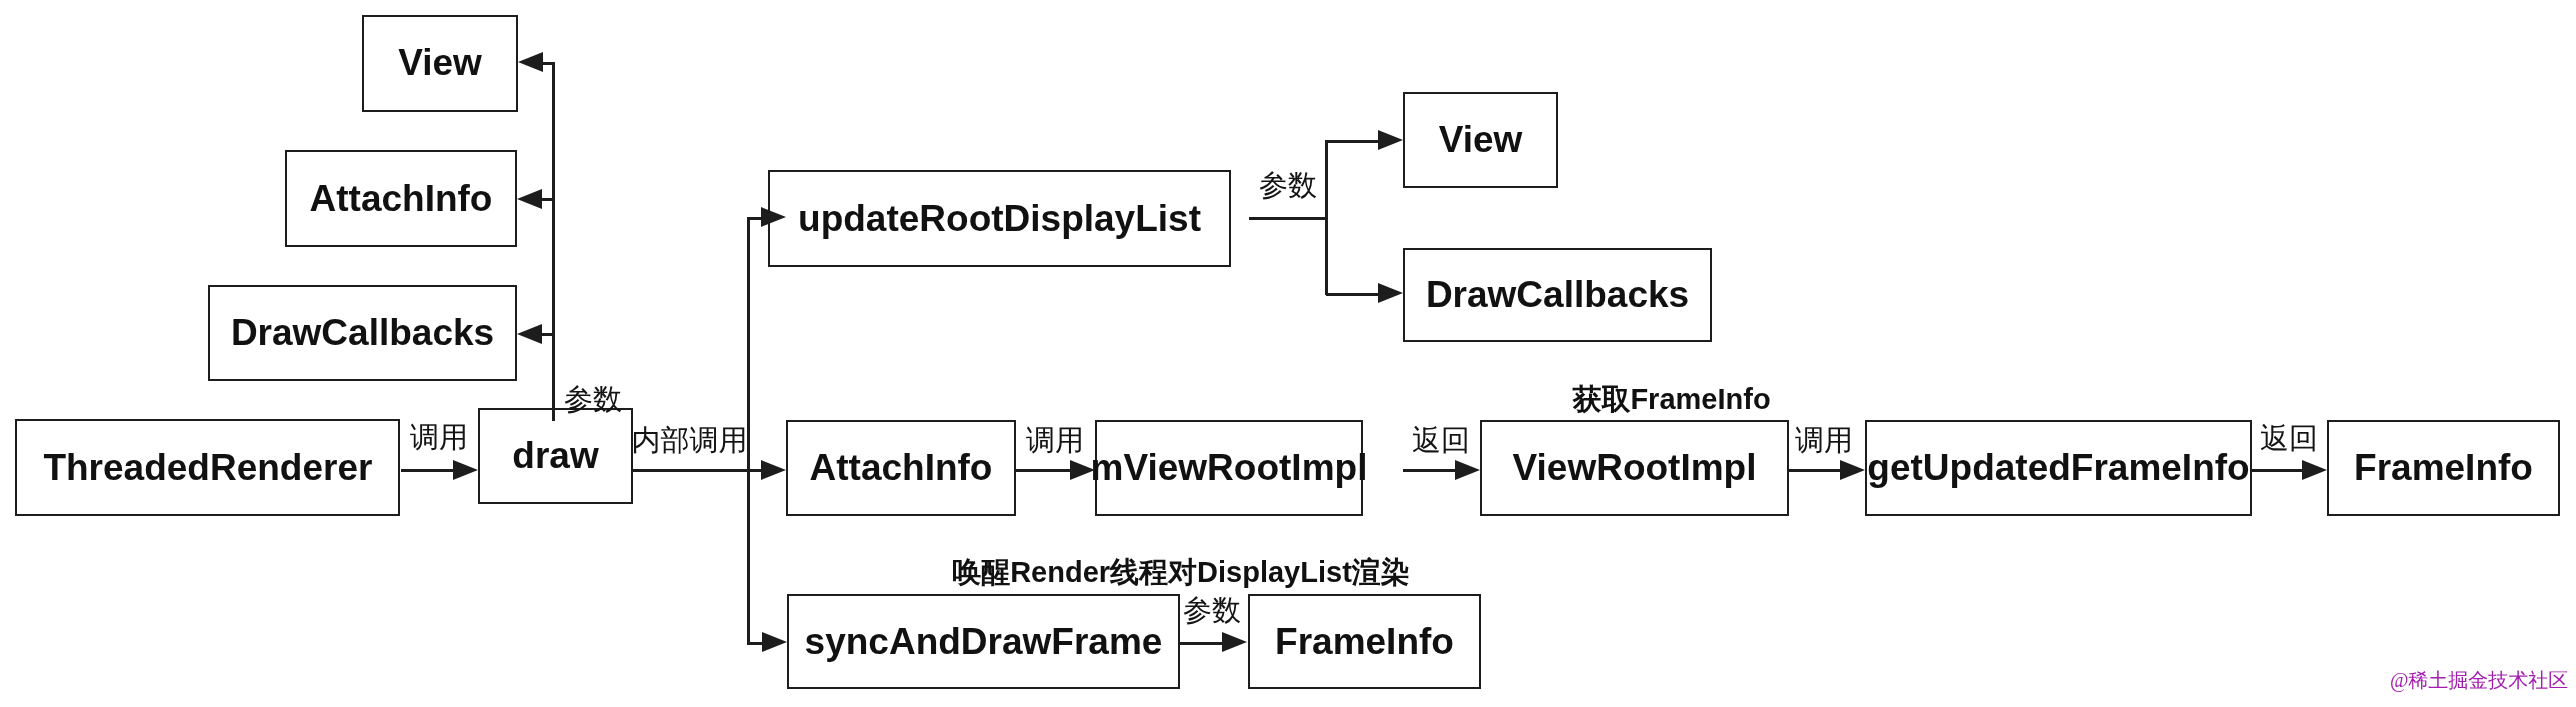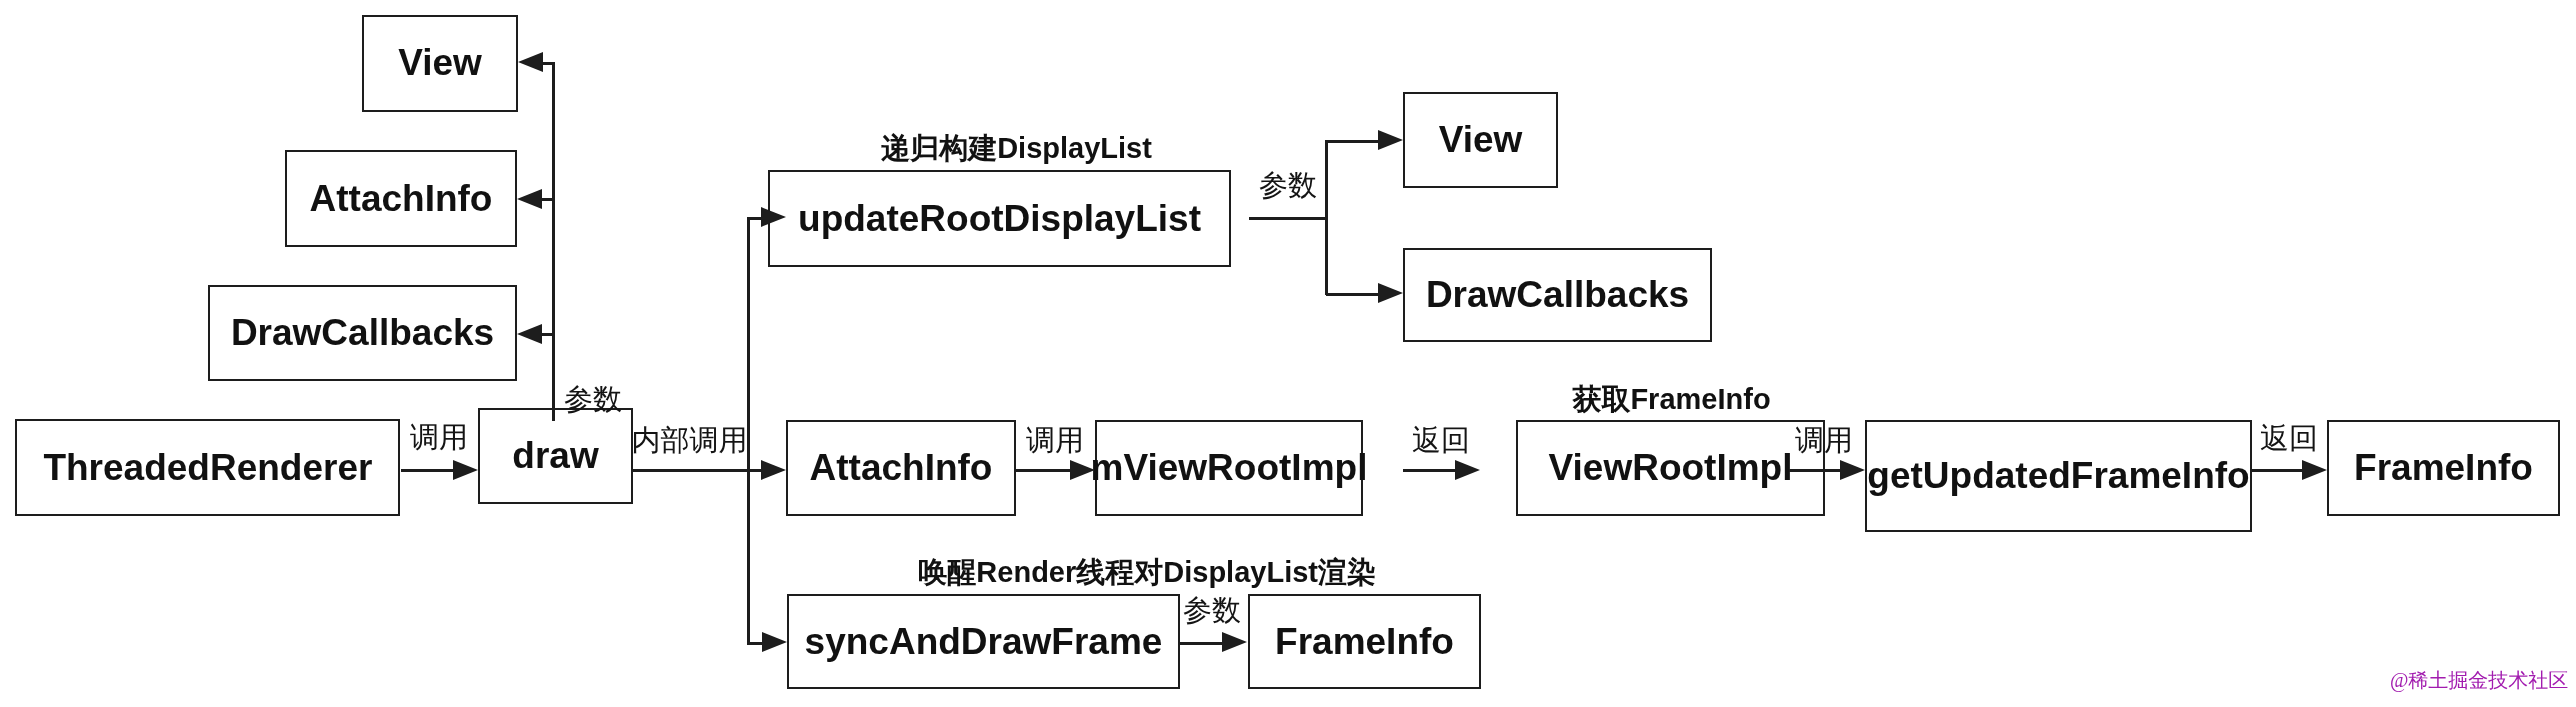--- a/index.html
+++ b/index.html
@@ -41,22 +41,22 @@
   <div class="node" style="left:362px;top:14.5px;width:156px;height:97px;">View</div>
   <div class="node" style="left:285px;top:150px;width:232px;height:97px;">AttachInfo</div>
   <div class="node" style="left:208px;top:285px;width:309px;height:96px;">DrawCallbacks</div>
   <div class="node" style="left:15.4px;top:419px;width:385px;height:97px;">ThreadedRenderer</div>
   <div class="node" style="left:478px;top:408px;width:155px;height:96px;">draw</div>
   <div class="node" style="left:768px;top:170px;width:463px;height:97px;">updateRootDisplayList</div>
   <div class="node" style="left:1403px;top:92px;width:155px;height:96px;">View</div>
   <div class="node" style="left:1403px;top:248px;width:309px;height:94px;">DrawCallbacks</div>
   <div class="node" style="left:786px;top:420px;width:230px;height:96px;">AttachInfo</div>
   <div class="node" style="left:1095px;top:420px;width:268px;height:96px;">mViewRootImpl</div>
-  <div class="node" style="left:1480px;top:420px;width:309px;height:96px;margin-left:36px;">ViewRootImpl</div>
-  <div class="node" style="left:1865px;top:420px;width:387px;height:112px;">getUpdatedFrameInfo</div>
+  <div class="node" style="left:1480px;top:420px;width:309px;height:96px;">ViewRootImpl</div>
+  <div class="node" style="left:1865px;top:420px;width:387px;height:96px;">getUpdatedFrameInfo</div>
   <div class="node" style="left:2327px;top:420px;width:233px;height:96px;">FrameInfo</div>
   <div class="node" style="left:787px;top:594px;width:393px;height:95px;">syncAndDrawFrame</div>
   <div class="node" style="left:1248px;top:594px;width:233px;height:95px;">FrameInfo</div>
 
   <div class="vline" style="left:552px;top:62px;height:359px;"></div>
   <div class="hline" style="left:541px;top:62px;width:13.5px;"></div>
   <div class="arr-l" style="left:518px;top:52px;"></div>
   <div class="hline" style="left:540px;top:198px;width:14.5px;"></div>
   <div class="arr-l" style="left:517px;top:189px;"></div>
   <div class="hline" style="left:540px;top:333px;width:14.5px;"></div>
@@ -96,20 +96,19 @@
   <div class="edge-label" style="left:391px;top:418px;width:96px;">调用</div>
   <div class="edge-label" style="left:545px;top:380px;width:96px;">参数</div>
   <div class="edge-label" style="left:593px;top:421px;width:193px;">内部调用</div>
   <div class="edge-label" style="left:1240px;top:166px;width:96px;">参数</div>
   <div class="edge-label" style="left:1007px;top:421px;width:96px;">调用</div>
   <div class="edge-label" style="left:1393px;top:421px;width:96px;">返回</div>
   <div class="edge-label" style="left:1776px;top:421px;width:96px;">调用</div>
   <div class="edge-label" style="left:2241px;top:419px;width:96px;">返回</div>
   <div class="edge-label" style="left:1164px;top:591px;width:96px;">参数</div>
 
-  <div class="caption" style="left:824px;top:129px;width:385px;">递归构建DisplayList</div>
   <div class="caption" style="left:1527px;top:380px;width:289px;">获取FrameInfo</div>
-  <div class="caption" style="left:798px;top:553px;width:578px;text-align:right;">唤醒Render线程对DisplayList渲染</div>
+  <div class="caption" style="left:892px;top:553px;width:578px;">唤醒Render线程对DisplayList渲染</div>
 
   <div class="watermark" style="right:7.7px;top:667px;">@稀土掘金技术社区</div>
 
 </div>
 
 
 </body></html>

